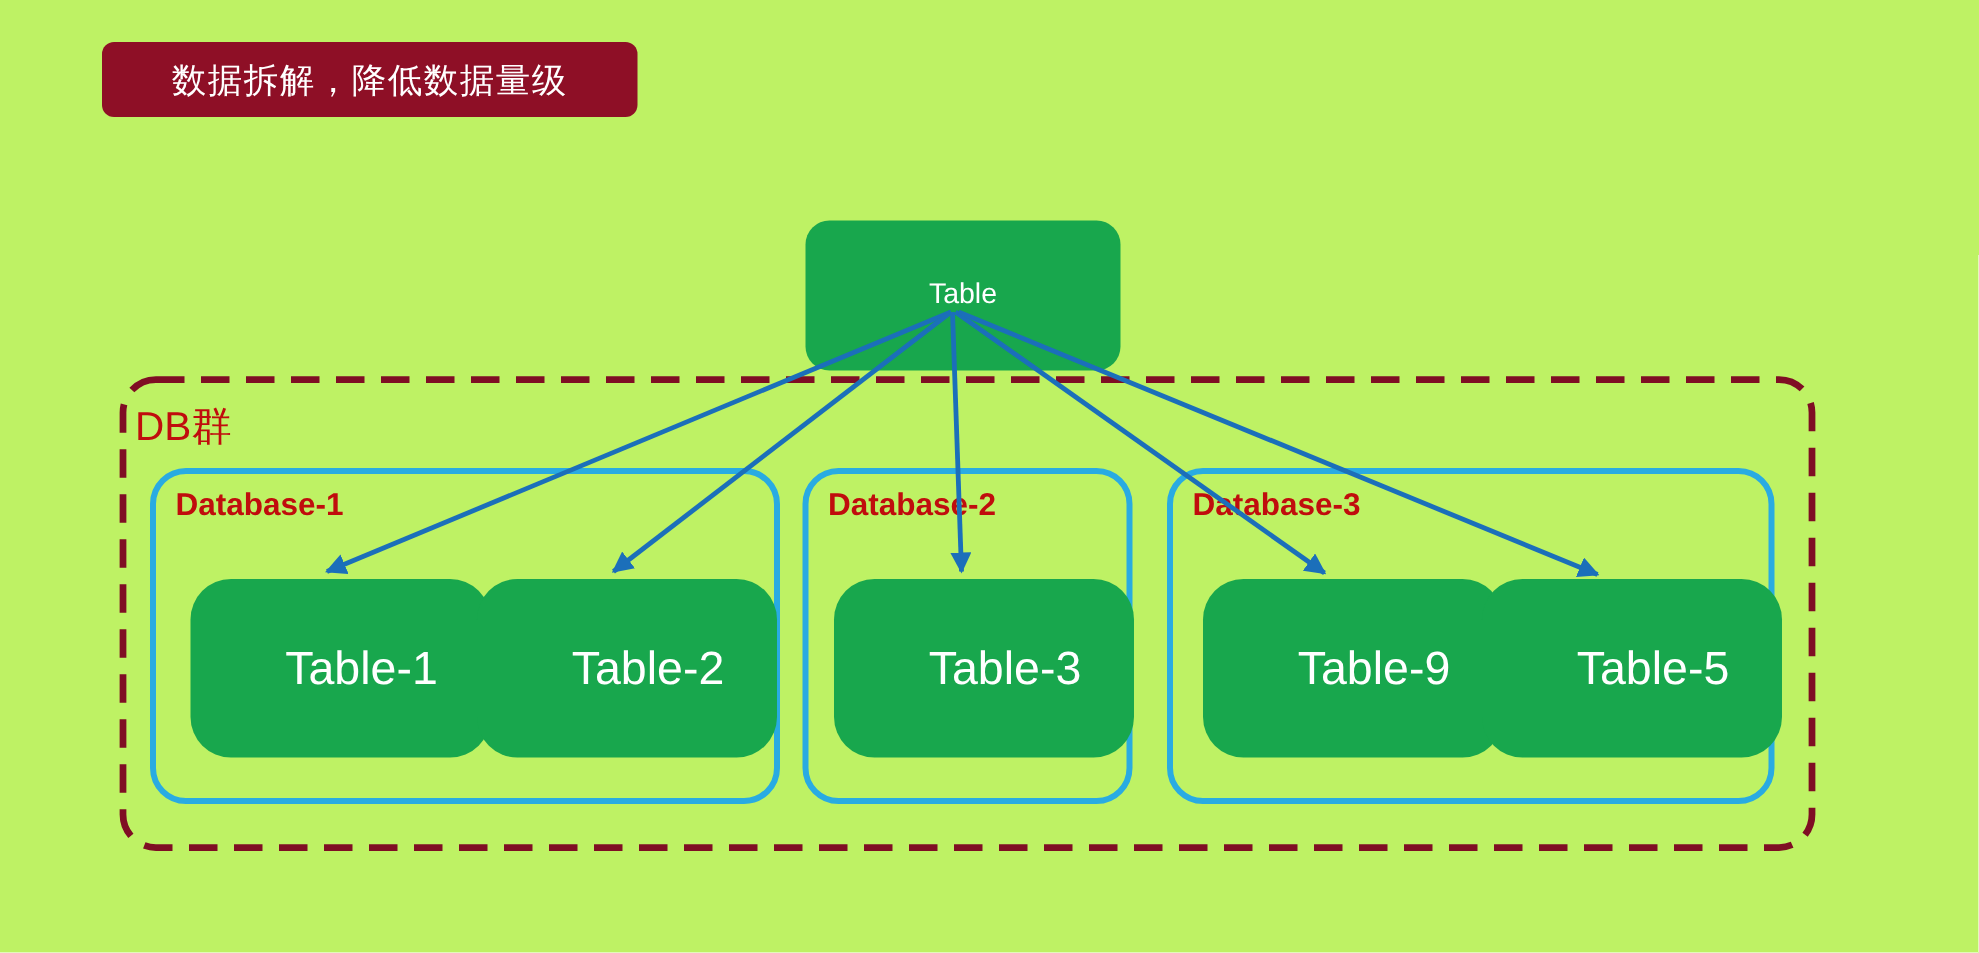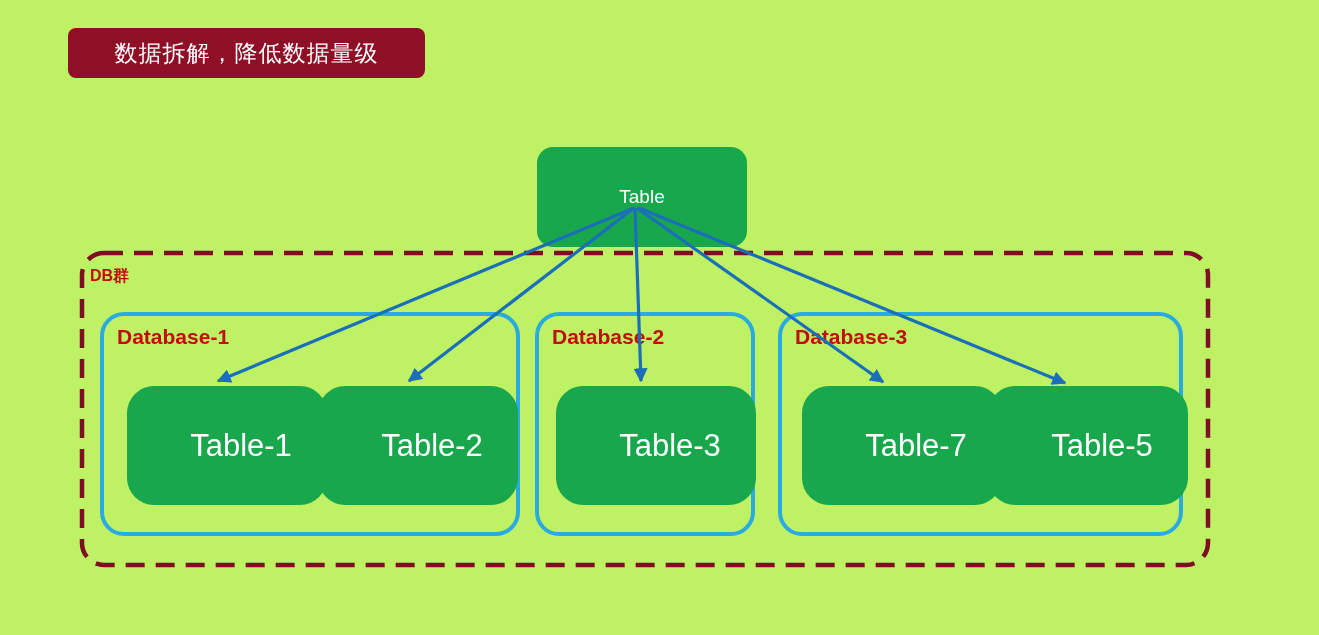--- a/index.html
+++ b/index.html
@@ -66,22 +66,22 @@
   .node-t2 { left: 318px; text-align: right; }
   .node-t3 { left: 556px; }
   .node-t4 { left: 802px; }
   .node-t5 { left: 988px; }
   
   .group-label {
     position: absolute;
     left: 90px;
     top: 266px;
     color: #C00D0D;
-    font-weight: bold;
-    font-size: 16px;
+    font-weight: normal;
+    font-size: 27px;
   }
   
   .db-box {
     position: absolute;
     top: 312px;
     height: 224px;
     border: 4px solid #29ABE2;
     border-radius: 24px;
     box-sizing: border-box;
     background: transparent;
@@ -139,21 +139,21 @@
   <div class="node node-leaf node-t1">
     <span>Table-1</span>
   </div>
   <div class="node node-leaf node-t2">
     <span>Table-2</span>
   </div>
   <div class="node node-leaf node-t3">
     <span>Table-3</span>
   </div>
   <div class="node node-leaf node-t4">
-    <span>Table-7</span>
+    <span>Table-9</span>
   </div>
   <div class="node node-leaf node-t5">
     <span>Table-5</span>
   </div>
 
   <svg class="overlay" width="1319" height="635" viewBox="0 0 1319 635" xmlns="http://www.w3.org/2000/svg">
     <defs>
       <marker id="arrowhead" viewBox="0 0 10 10" refX="9" refY="5" markerWidth="4.4" markerHeight="4.4" orient="auto-start-reverse">
         <path d="M0,0 L10,5 L0,10 z" fill="#1B6FBA"></path>
       </marker>

